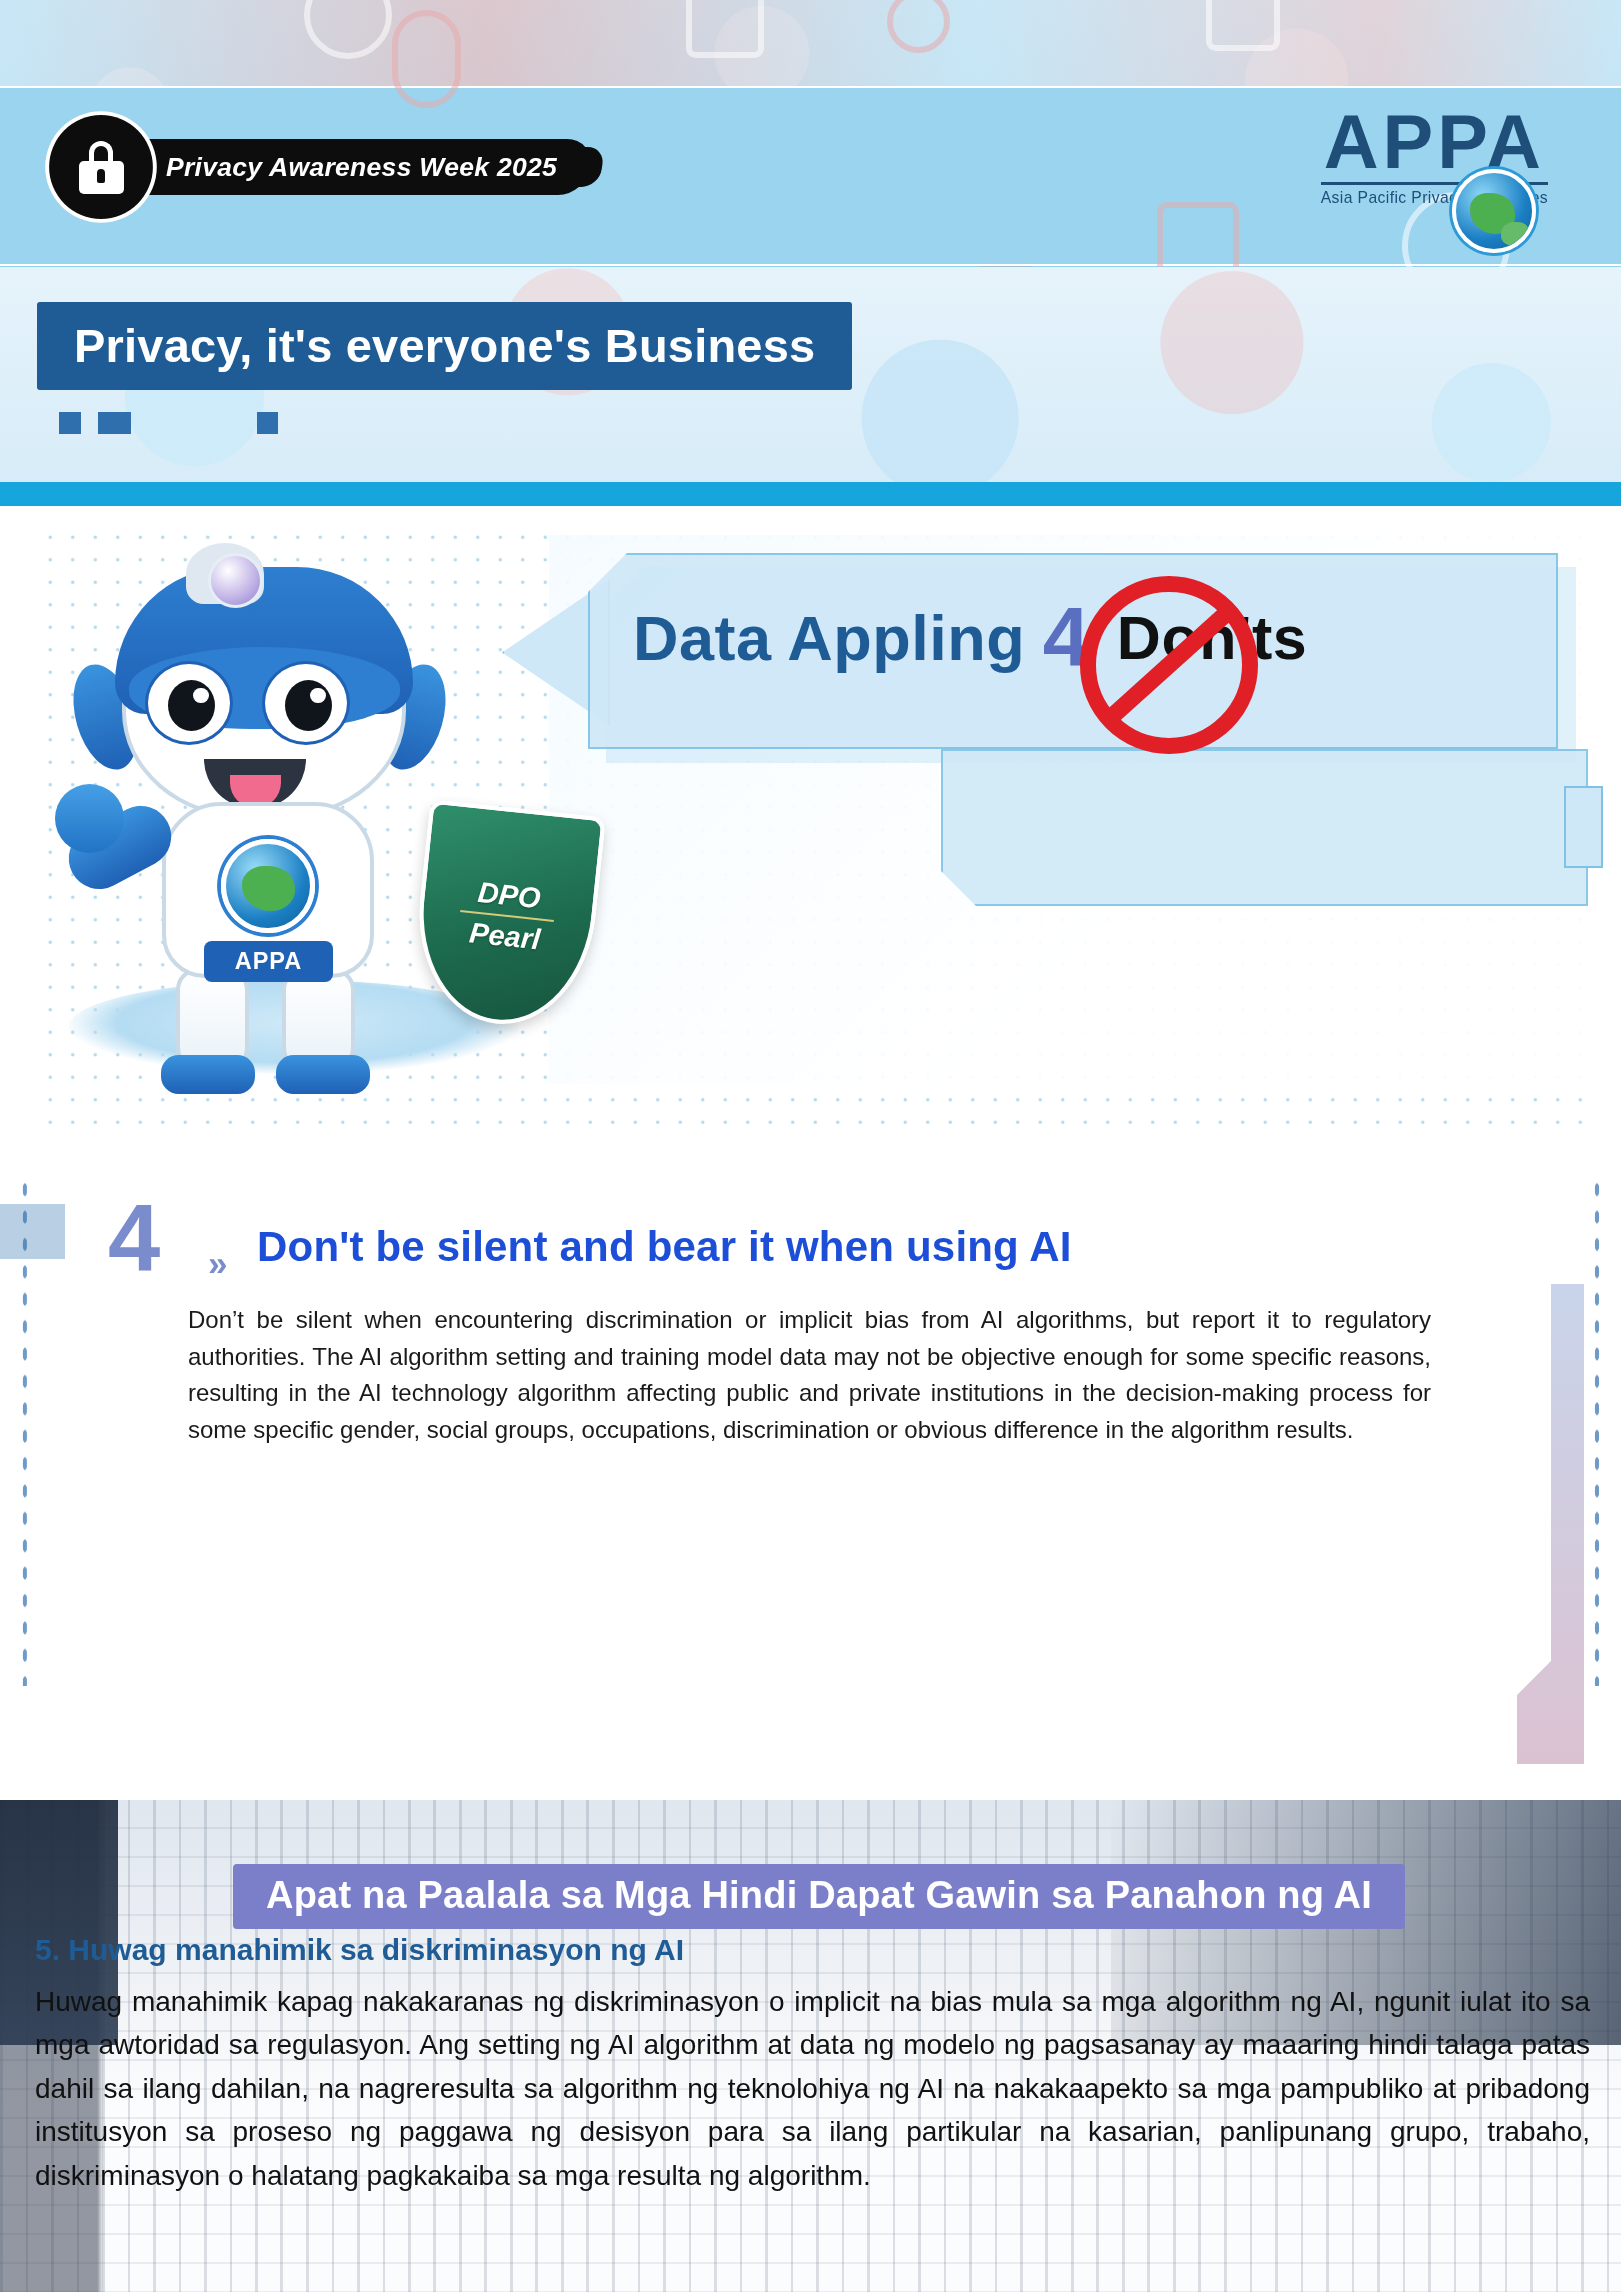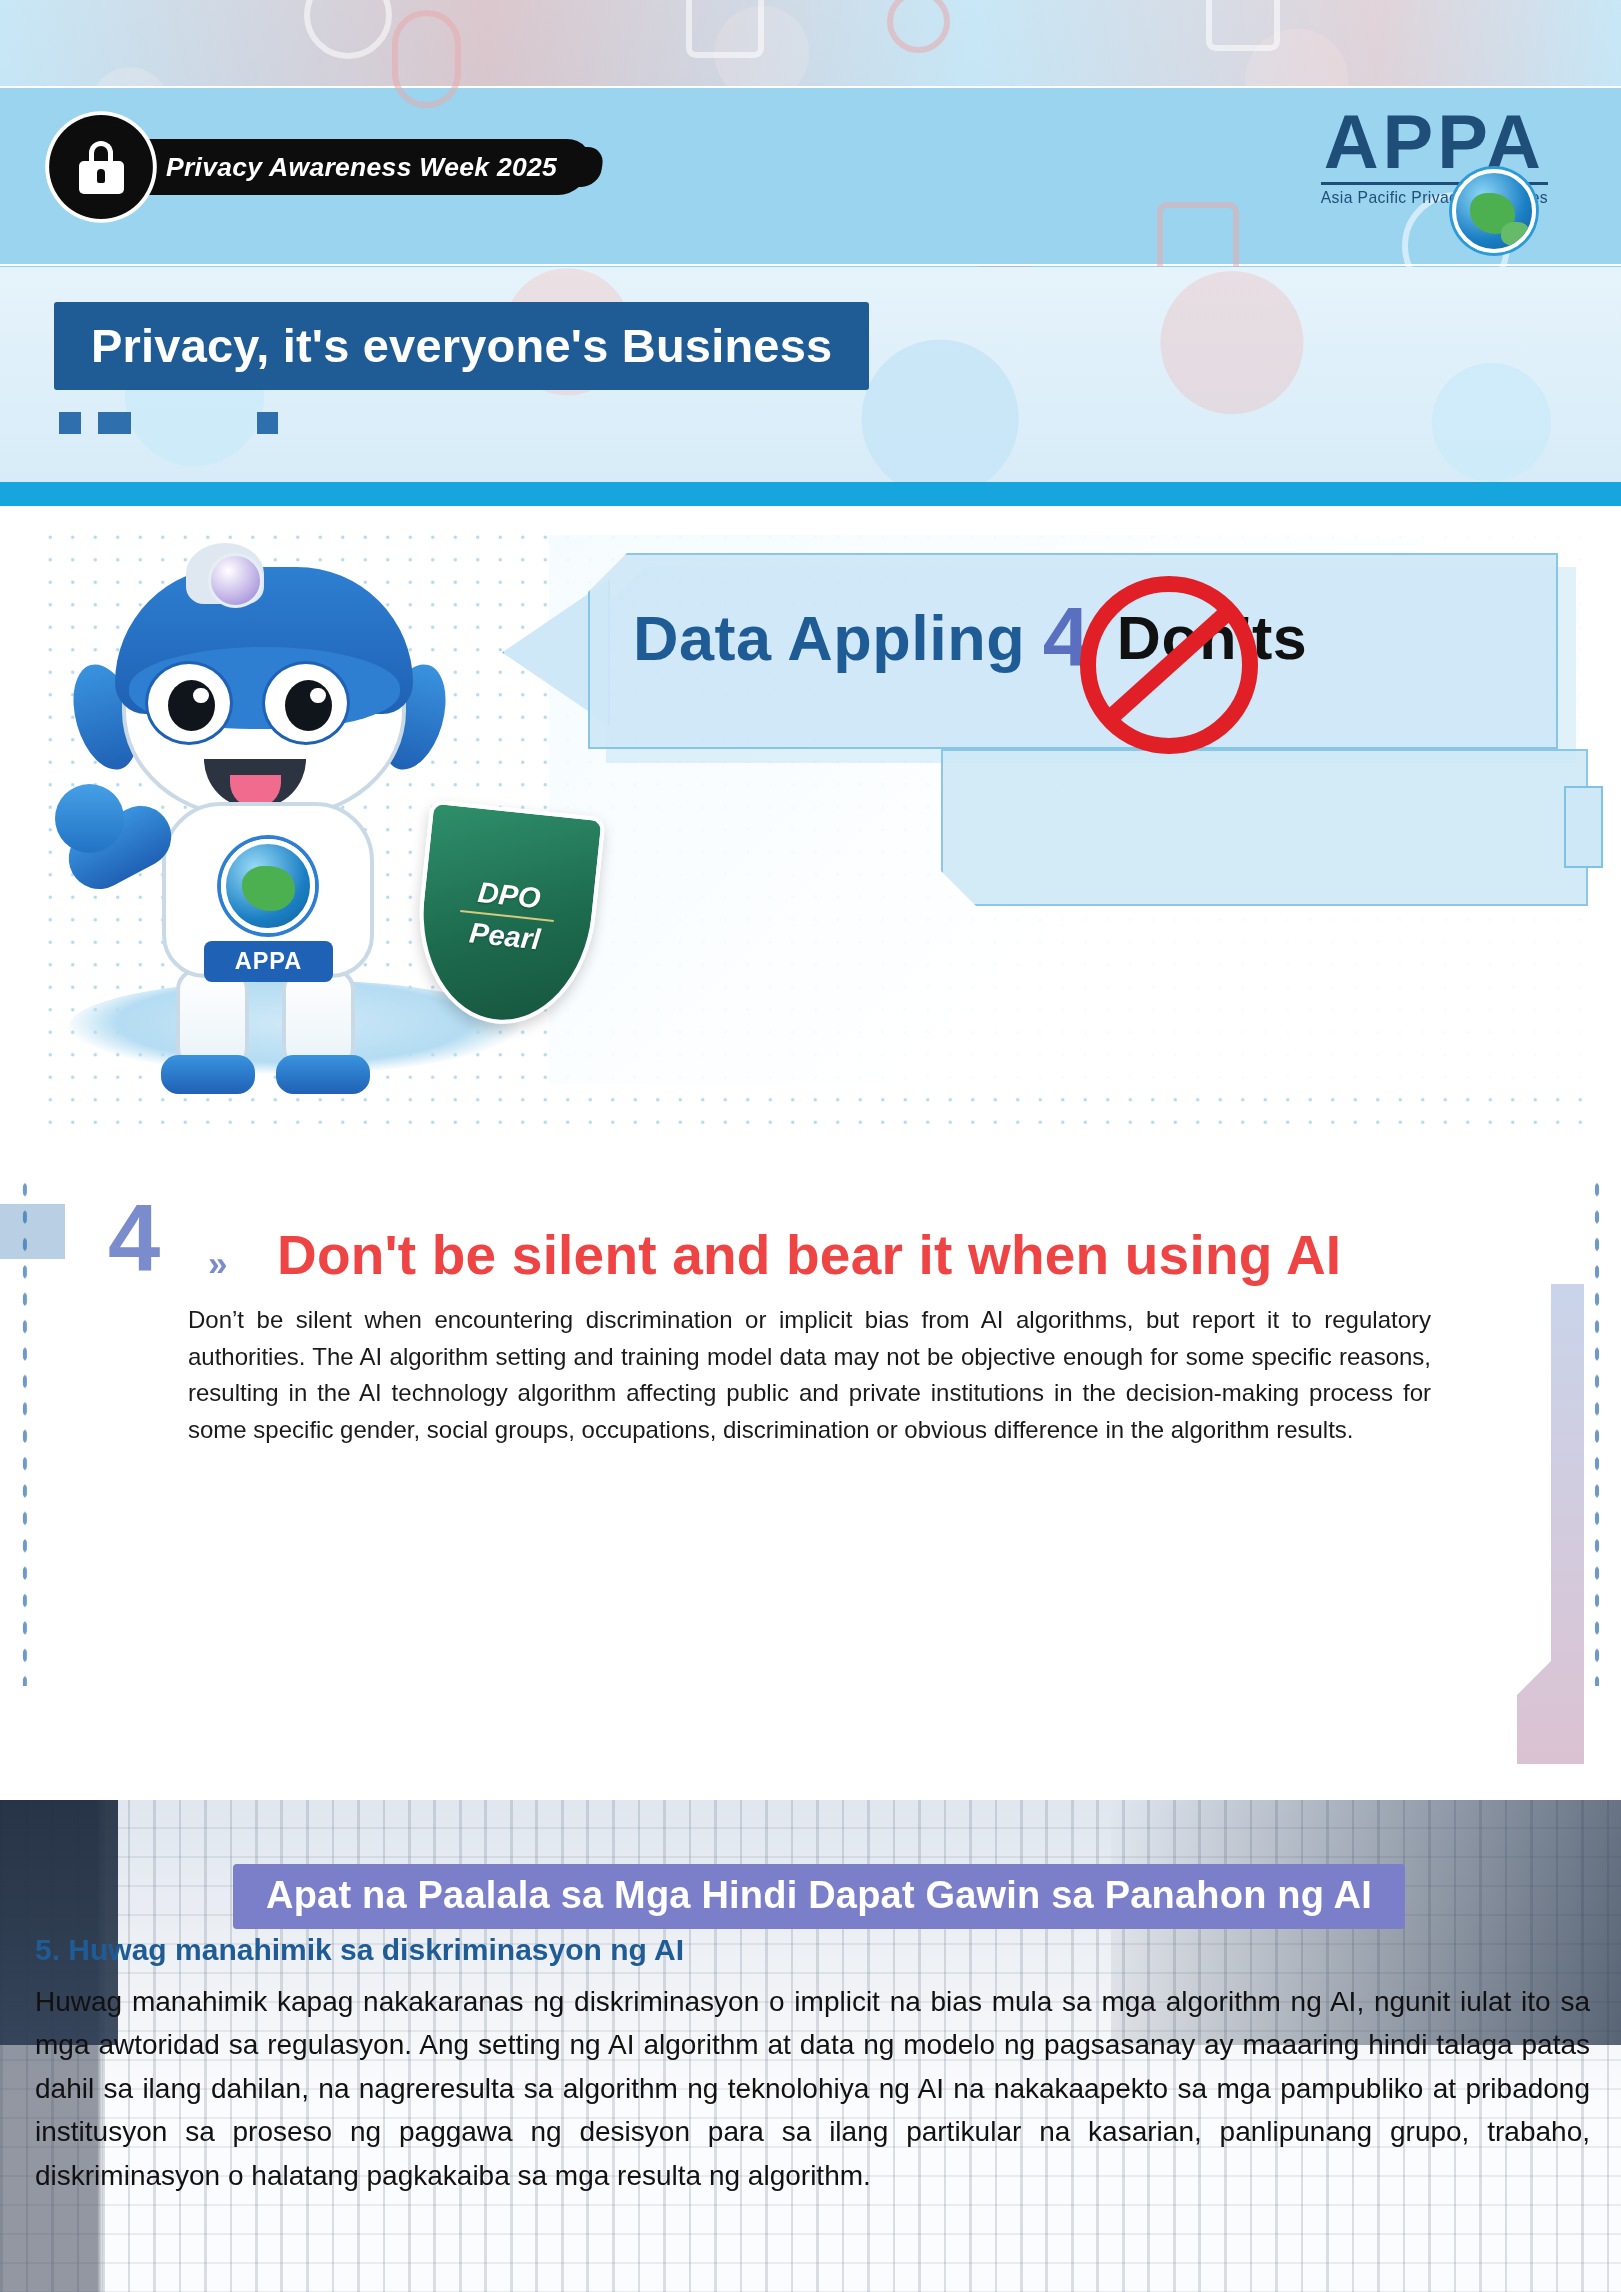--- a/index.html
+++ b/index.html
@@ -132,21 +132,21 @@
     content:""; position:absolute; inset:0;
     background:
       radial-gradient(circle at 12% 60%, rgba(205,235,250,.9) 0 69px, transparent 70px),
       radial-gradient(circle at 35% 30%, rgba(240,200,200,.45) 0 63px, transparent 64px),
       radial-gradient(circle at 58% 70%, rgba(200,230,248,.9) 0 78px, transparent 79px),
       radial-gradient(circle at 76% 35%, rgba(235,190,190,.4) 0 71px, transparent 72px),
       radial-gradient(circle at 92% 72%, rgba(205,235,250,.85) 0 59px, transparent 60px),
       linear-gradient(180deg,#e6f3fb,#d7ecf8);
   }
   .title-plate {
-    position: absolute; left: 54px; top: 35px;
+    position: absolute; left: 37px; top: 35px;
     background: #1f5c96;
     padding: 15.7px 37px 17.6px;
     border-radius: 2.9px;
   }
   .title-plate h1 {
     color: #ffffff; font-size: 47px; font-weight: bold; letter-spacing: 0.2px;
     white-space: nowrap;
   }
   .deco-squares { position: absolute; left: 59px; top: 145px; display: flex; gap: 17.6px; }
   .deco-squares i { display:block; width: 21.6px; height: 21.6px; background: #2f6fae; }
@@ -392,21 +392,21 @@
   .card-num {
     position:absolute; left: 108px; top: 1198px;
     font-size: 94px; font-weight: bold; color:#7b8ccc; line-height:.85;
   }
   .chev {
     position:absolute; left: 208px; top: 1243px;
     color:#7b8ccc; font-size: 35px; font-weight: bold; letter-spacing: -3.9px;
   }
   .card-title {
     position:absolute; left: 257px; top: 1223px;
-    font-size: 55px; font-weight: bold; color:#ef4444; letter-spacing:0.2px;margin-left:20px;
+    font-size: 42px; font-weight: bold; color:#1d4ed8; letter-spacing:0.2px;
   }
   .card-body {
     position:absolute; left: 188px; top: 1302px; width: 1243px;
     font-size: 24px; line-height: 1.53; color:#1a1a1a;
     text-align: justify;
   }
 
   
   .footer {
     position:absolute; left:0; top: 1800px; width: 1621px; height: 493px;

